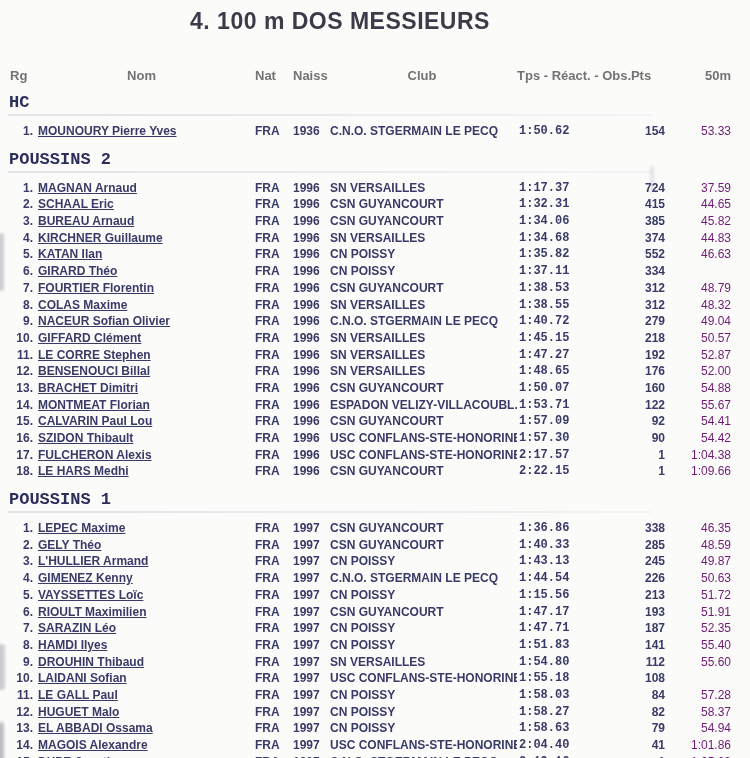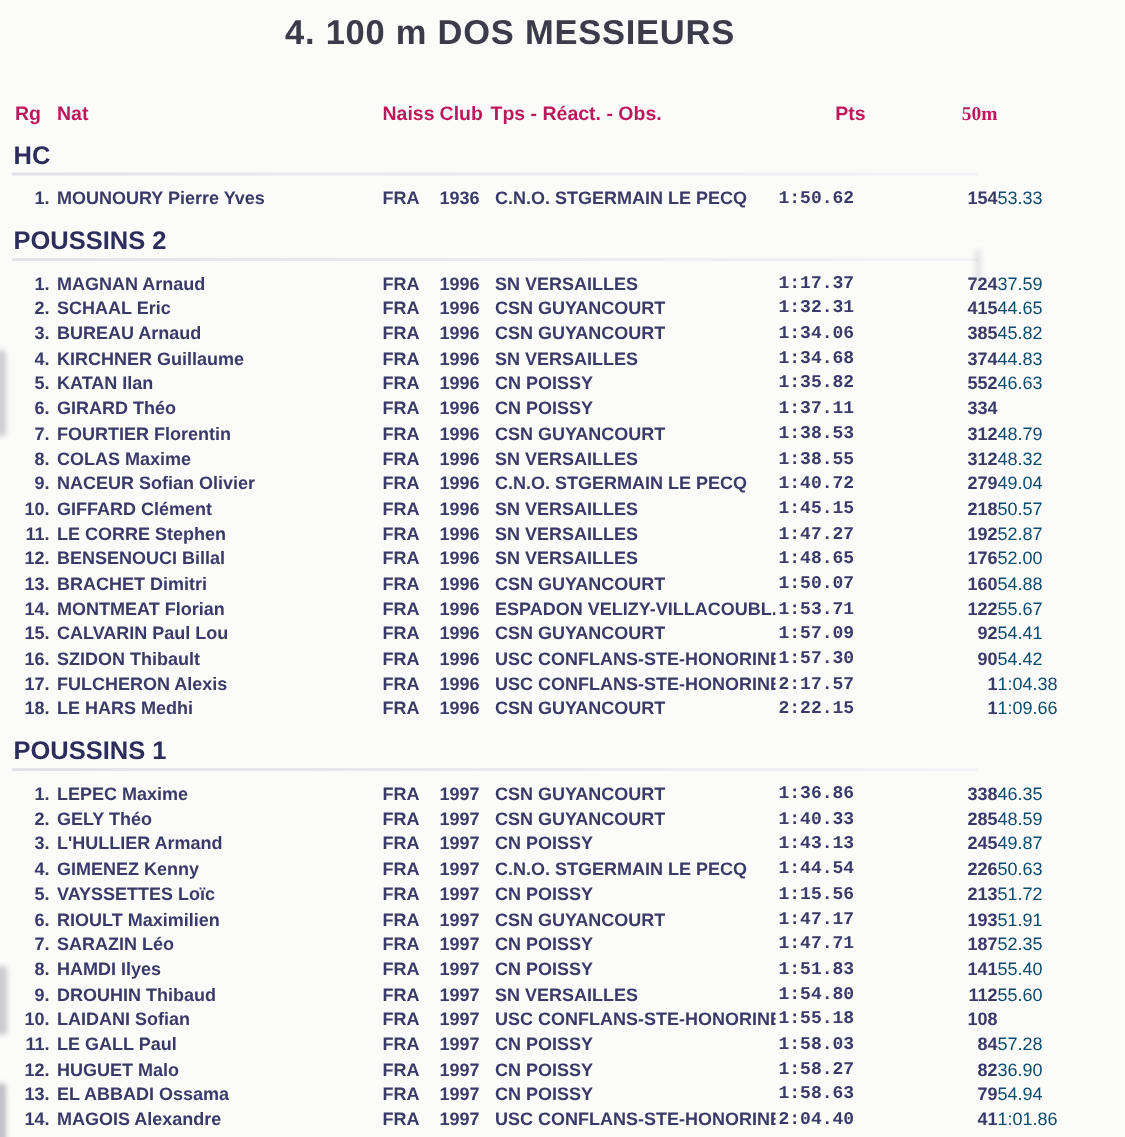--- a/index.html
+++ b/index.html
@@ -26,60 +26,61 @@
   .grid {
     display:grid;
     grid-template-columns:33px 217px 38px 39px 190px 100px 48px 66px;
     align-items:baseline;
   }
 
   .colheaders {
     margin-top:13px;
     font-size:13px;
     font-weight:bold;
-    color:#be185d;
+    color:#737373;
   }
   .colheaders .c-rank { padding-left:10px; }
   .colheaders .c-name { text-align:center; }
   .colheaders .c-nat, .colheaders .c-naiss { padding-left:5px; }
   .colheaders .c-club { text-align:center; }
   .colheaders .c-time { white-space:nowrap; overflow:visible; }
   .colheaders .c-pts { text-align:center;margin-top:20px; }
-  .colheaders .c-split { text-align:right;font-family:Liberation Serif, serif; }
+  .colheaders .c-split { text-align:right; }
 
   section { display:block; }
   .section-title {
     margin:10px 0 0 0;
     padding-left:9px;
     font-size:17px;
     font-weight:bold;
     color:#2d2d5c;
     line-height:19px;
+    font-family:Liberation Mono, monospace;
   }
   .rule {
     height:2px;
     background:linear-gradient(to right,#e2e2e7,#ececf0 60%,#f4f4f6);
     margin:2px 0 0 8px;
   }
   .rows { margin-top:7px; }
 
   .row {
     height:16.7px;
     font-size:12px;
     font-weight:bold;
     line-height:16.7px;
     align-items:center;
   }
   .row .c-rank { text-align:right; }
-  .row .c-name { padding-left:5px; white-space:nowrap; }
+  .row .c-name { padding-left:5px; white-space:nowrap;text-decoration:underline; }
   .row .c-nat, .row .c-naiss { padding-left:5px; }
   .row .c-club { padding-left:3px; white-space:nowrap; overflow:hidden; }
   .row .c-time { padding-left:2px;font-family:Liberation Mono, monospace; }
   .row .c-pts { text-align:right; }
-  .row .c-split { text-align:left; color:#0c4a6e; font-weight:normal; }
+  .row .c-split { text-align:right; color:#701a75; font-weight:normal; }
 
   
   .artifact { position:absolute; background:#83838c; opacity:.38; filter:blur(1.6px); border-radius:3px; pointer-events:none; }
   .a1 { left:-2px; top:225px; width:6px; height:58px; }
   .a2 { left:-3px; top:636px; width:8px; height:46px; }
   .a3 { left:-2px; top:714px; width:6px; height:44px; opacity:.5; }
   .a4 { right:-2px; top:158px; width:4px; height:26px; opacity:.2; }
   .bottom-edge {
     position:absolute; left:0; bottom:0; width:100%; height:4px;
     background:linear-gradient(to right, rgba(90,90,95,.45), rgba(120,120,125,.15) 55%, rgba(150,150,155,.05));
@@ -88,20 +89,21 @@
 </style>
 </head>
 <body>
 
 <div class="page">
 
   <h1 class="title">4.  100 m DOS MESSIEURS</h1>
 
   <div class="grid colheaders">
     <div class="c-rank">Rg</div>
+    <div class="c-name">Nom</div>
     <div class="c-nat">Nat</div>
     <div class="c-naiss">Naiss</div>
     <div class="c-club">Club</div>
     <div class="c-time">Tps - Réact. - Obs.</div>
     <div class="c-pts">Pts</div>
     <div class="c-split">50m</div>
   </div>
 
   <div id="sections">
       <section>
@@ -421,21 +423,21 @@
             <div class="c-split">57.28</div>
           </div>
           <div class="grid row">
             <div class="c-rank">12.</div>
             <div class="c-name">HUGUET Malo</div>
             <div class="c-nat">FRA</div>
             <div class="c-naiss">1997</div>
             <div class="c-club">CN POISSY</div>
             <div class="c-time">1:58.27</div>
             <div class="c-pts">82</div>
-            <div class="c-split">36.90</div>
+            <div class="c-split">58.37</div>
           </div>
           <div class="grid row">
             <div class="c-rank">13.</div>
             <div class="c-name">EL ABBADI Ossama</div>
             <div class="c-nat">FRA</div>
             <div class="c-naiss">1997</div>
             <div class="c-club">CN POISSY</div>
             <div class="c-time">1:58.63</div>
             <div class="c-pts">79</div>
             <div class="c-split">54.94</div>

